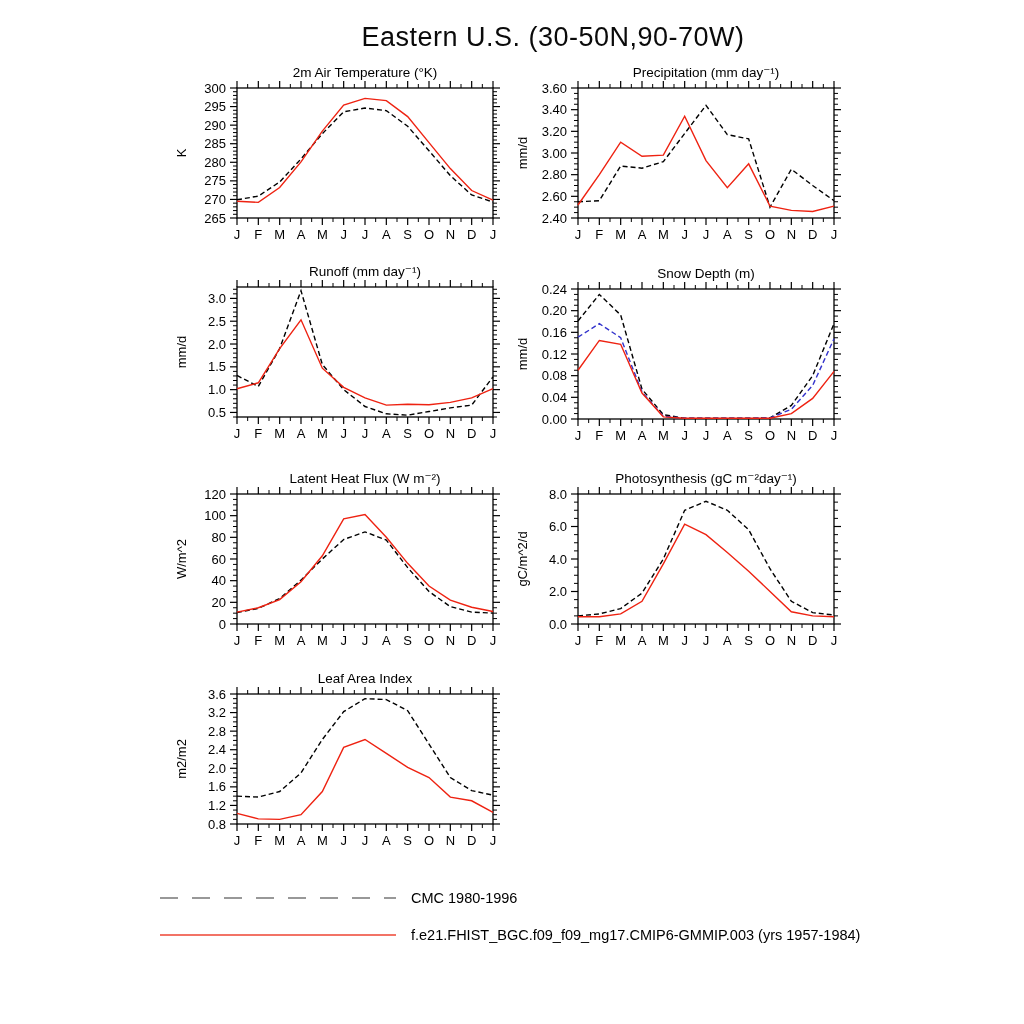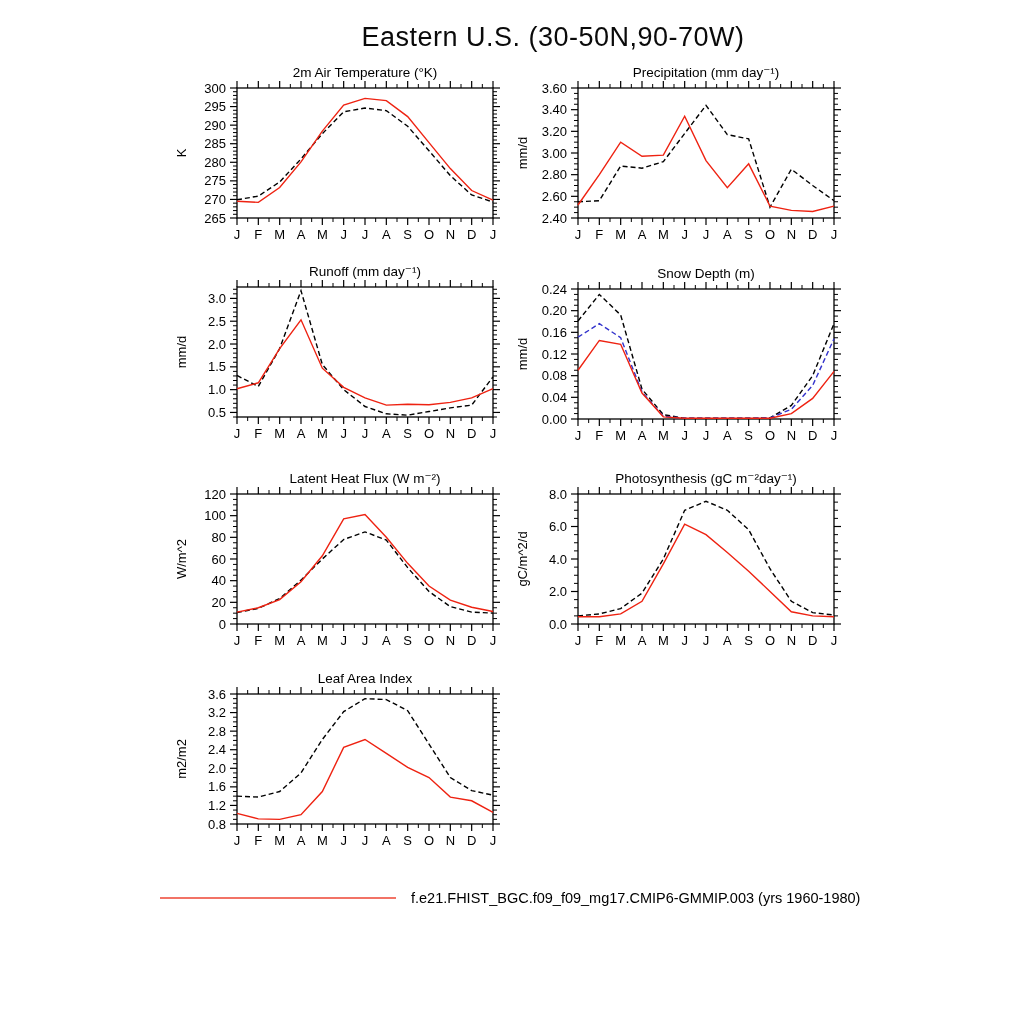--- a/index.html
+++ b/index.html
@@ -934,17 +934,23 @@
       <line x1="323" y1="32.642857142857146" x2="327" y2="32.642857142857146" stroke="#000"></line>
       <text x="195" y="17" text-anchor="middle" class="chart-title">Leaf Area Index</text>
       <text x="16" y="93" text-anchor="middle" class="axis-label" transform="rotate(-90 16 93)">m2/m2</text>
       <polyline points="67,130.14285714285717 88.33333333333333,131.07142857142858 109.66666666666666,125.50000000000001 131,106.92857142857143 152.33333333333331,73.5 173.66666666666669,45.64285714285714 195,32.642857142857146 216.33333333333334,33.57142857142858 237.66666666666666,44.71428571428571 259,78.14285714285715 280.33333333333337,111.57142857142858 301.66666666666663,124.57142857142857 323,129.21428571428572" fill="none" stroke="#000000" stroke-width="1.4" stroke-dasharray="5,3"></polyline>
       <polyline points="67,147.3214285714286 88.33333333333333,152.89285714285717 109.66666666666666,153.3571428571429 131,148.71428571428572 152.33333333333331,125.50000000000001 173.66666666666669,81.39285714285714 195,73.5 216.33333333333334,87.42857142857144 237.66666666666666,101.35714285714288 259,111.57142857142858 280.33333333333337,131.07142857142858 301.66666666666663,134.78571428571428 323,146.39285714285714" fill="none" stroke="#ee2211" stroke-width="1.4" stroke-dasharray="none"></polyline>
     </svg></div>
 
 <div class="legend">
   <div class="legend-row">
     <svg class="legend-line">
+        <line x1="2" y1="5" x2="238" y2="5" stroke="#777777" stroke-width="1.6" stroke-dasharray="18,14"></line>
+      </svg>
+    <span class="legend-label">CMC 1980-1996</span>
+  </div>
+  <div class="legend-row">
+    <svg class="legend-line">
         <line x1="2" y1="5" x2="238" y2="5" stroke="#ee4433" stroke-width="1.6" stroke-dasharray="none"></line>
       </svg>
-    <span class="legend-label">f.e21.FHIST_BGC.f09_f09_mg17.CMIP6-GMMIP.003 (yrs 1960-1980)</span>
+    <span class="legend-label">f.e21.FHIST_BGC.f09_f09_mg17.CMIP6-GMMIP.003 (yrs 1957-1984)</span>
   </div>
 </div>
 
 </body></html>

